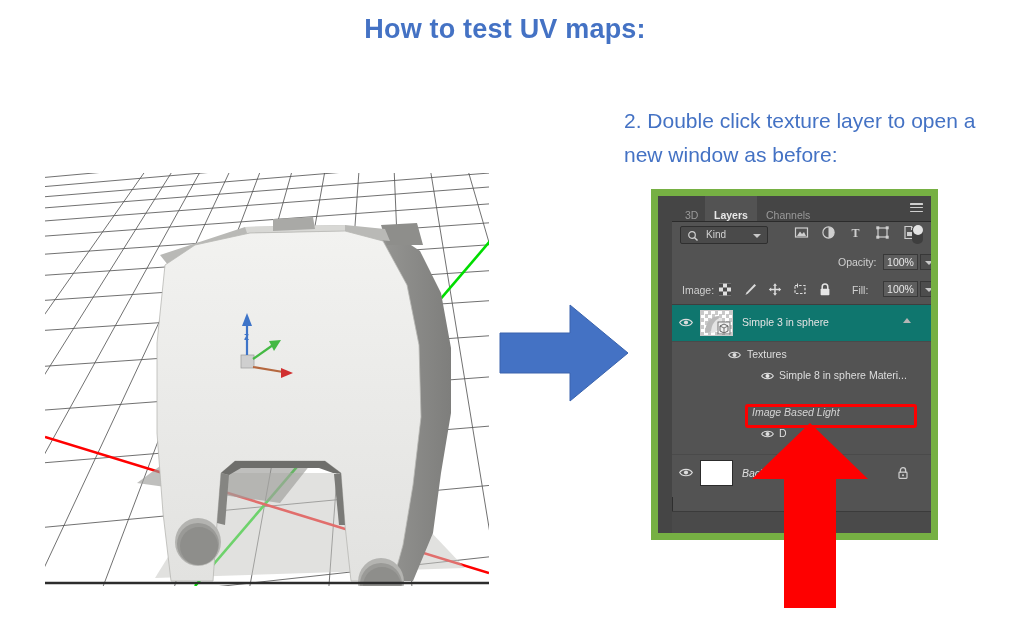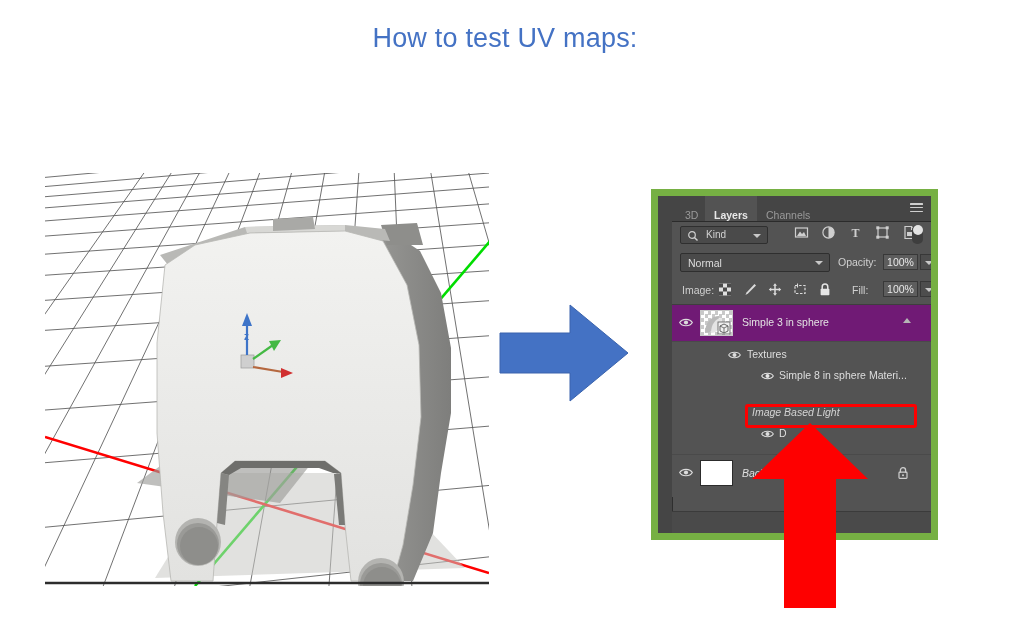--- a/index.html
+++ b/index.html
@@ -17,25 +17,25 @@
   .page {
     position: relative;
     width: 1010px;
     height: 619px;
   }
 
   
   .main-title {
     position: absolute;
     left: 0;
-    top: 23px;
+    top: 14px;
     width: 1010px;
     text-align: center;
     font-size: 27px;
-    font-weight: normal;
+    font-weight: bold;
     color: #4472c4;
     letter-spacing: 0.2px;
   }
   .step-title {
     position: absolute;
     font-size: 21px;
     color: #4472c4;
     line-height: 34px;
     font-weight: normal;
   }
@@ -307,21 +307,21 @@
   .layers-list {
     position: relative;
     background: #535353;
     height: 192px;
   }
   .layer-row {
     position: relative;
     height: 36px;
     border-bottom: 1px solid #4a4a4a;
   }
-  .layer-row.selected { background: #701a75; text-align: center; }
+  .layer-row.selected { background: #0f766e; text-align: center; }
   .eye {
     position: absolute;
     left: 7px; top: 12px;
     width: 14px; height: 11px;
   }
   .thumb {
     position: absolute;
     left: 28px; top: 5px;
     width: 33px; height: 26px;
     border: 1px solid #c9c9c9;
@@ -423,20 +423,21 @@
   }
 </style>
 </head>
 <body>
 
 <div class="page">
 
   <div class="main-title">How to test UV maps:</div>
 
 
+  <div class="step-title step-2">2. Double click texture layer to open a new window as before:</div>
 
   <div class="viewport">
     <svg width="444" height="413" viewBox="0 0 444 413">
       <defs>
         <linearGradient id="faceFront" x1="0" y1="0" x2="0" y2="1">
           <stop offset="0%" stop-color="#f2f2f0"></stop>
           <stop offset="100%" stop-color="#e2e2e0"></stop>
         </linearGradient>
         <linearGradient id="faceSide" x1="0" y1="0" x2="1" y2="0">
           <stop offset="0%" stop-color="#9b9b98"></stop>
@@ -629,24 +630,20 @@
             <svg class="fi" viewBox="0 0 15 15">
               <path d="M 3 1.5 L 9.5 1.5 L 12.5 4.5 L 12.5 13.5 L 3 13.5 Z" fill="none" stroke="#cfcfcf" stroke-width="1.2"></path>
               <path d="M 9.5 1.5 L 9.5 4.5 L 12.5 4.5" fill="none" stroke="#cfcfcf" stroke-width="1.1"></path>
               <rect x="5" y="7" width="5" height="4" fill="#cfcfcf"></rect>
             </svg>
           </div>
           <div class="toggle-knob"></div>
         </div>
 
         <div class="blend-row">
-          <div class="blend-select">
-            <div class="blend-text">Normal</div>
-            <div class="chev blend-chev"></div>
-          </div>
           <div class="opacity-label">Opacity:</div>
           <div class="opacity-val">100%</div>
           <div class="opacity-stepper">
             <div class="chev"></div>
           </div>
         </div>
 
         <div class="lock-row">
           <div class="lock-label">Image:</div>
           <div class="lock-icons">

